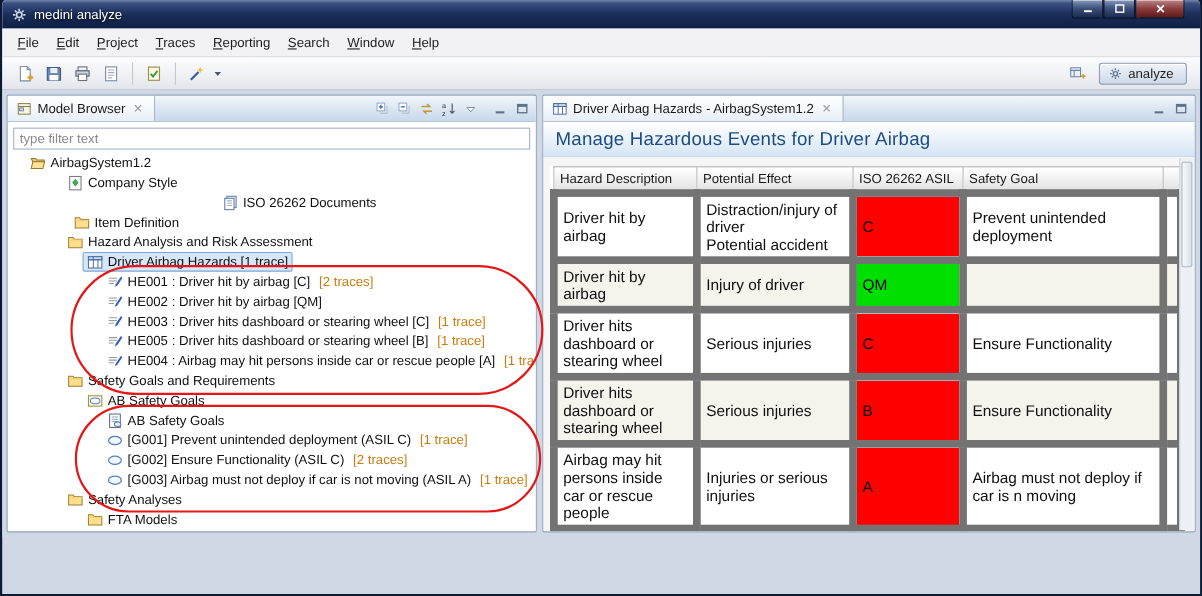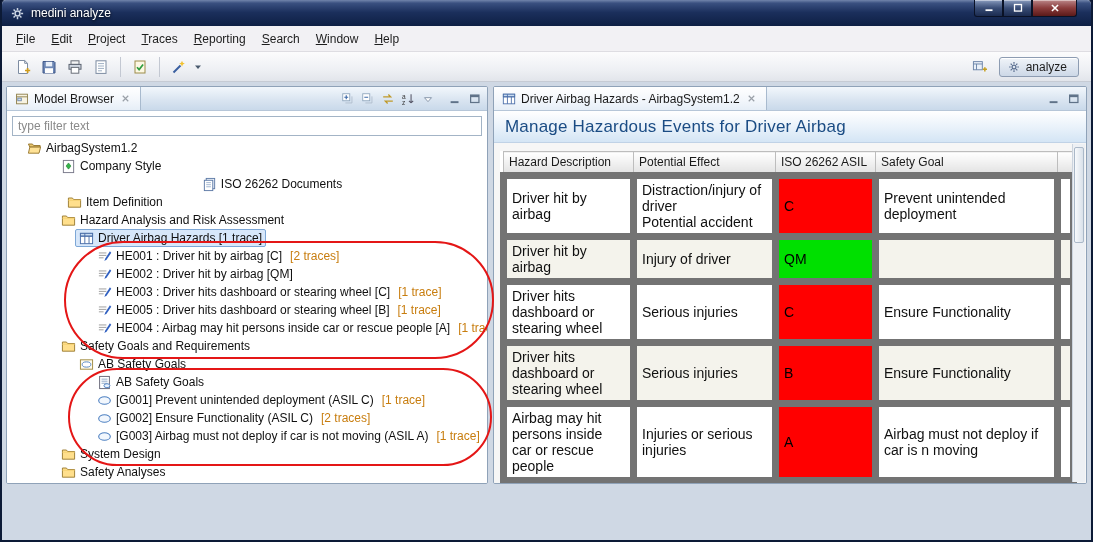--- a/index.html
+++ b/index.html
@@ -467,31 +467,20 @@
               </span>
             </div>
             <div class="tree-item" style="padding-left: 50px;">
               <span class="row-c">
                 <span class="icn">
                   <svg viewBox="0 0 16 16">
                     <path d="M1.5 3.2h4.3l1.2 1.6h7.5V13H1.5z" fill="#ffdf8c" stroke="#9c7d32"></path>
                     <path d="M1.5 5.6h13" stroke="#f4cf6f"></path>
                   </svg>
                 </span>
-                <span>System Design</span>
-              </span>
-            </div>
-            <div class="tree-item" style="padding-left: 50px;">
-              <span class="row-c">
-                <span class="icn">
-                  <svg viewBox="0 0 16 16">
-                    <path d="M1.5 3.2h4.3l1.2 1.6h7.5V13H1.5z" fill="#ffdf8c" stroke="#9c7d32"></path>
-                    <path d="M1.5 5.6h13" stroke="#f4cf6f"></path>
-                  </svg>
-                </span>
                 <span>Safety Analyses</span>
               </span>
             </div>
             <div class="tree-item" style="padding-left: 68px;">
               <span class="row-c">
                 <span class="icn">
                   <svg viewBox="0 0 16 16">
                     <path d="M1.5 3.2h4.3l1.2 1.6h7.5V13H1.5z" fill="#ffdf8c" stroke="#9c7d32"></path>
                     <path d="M1.5 5.6h13" stroke="#f4cf6f"></path>
                   </svg>

